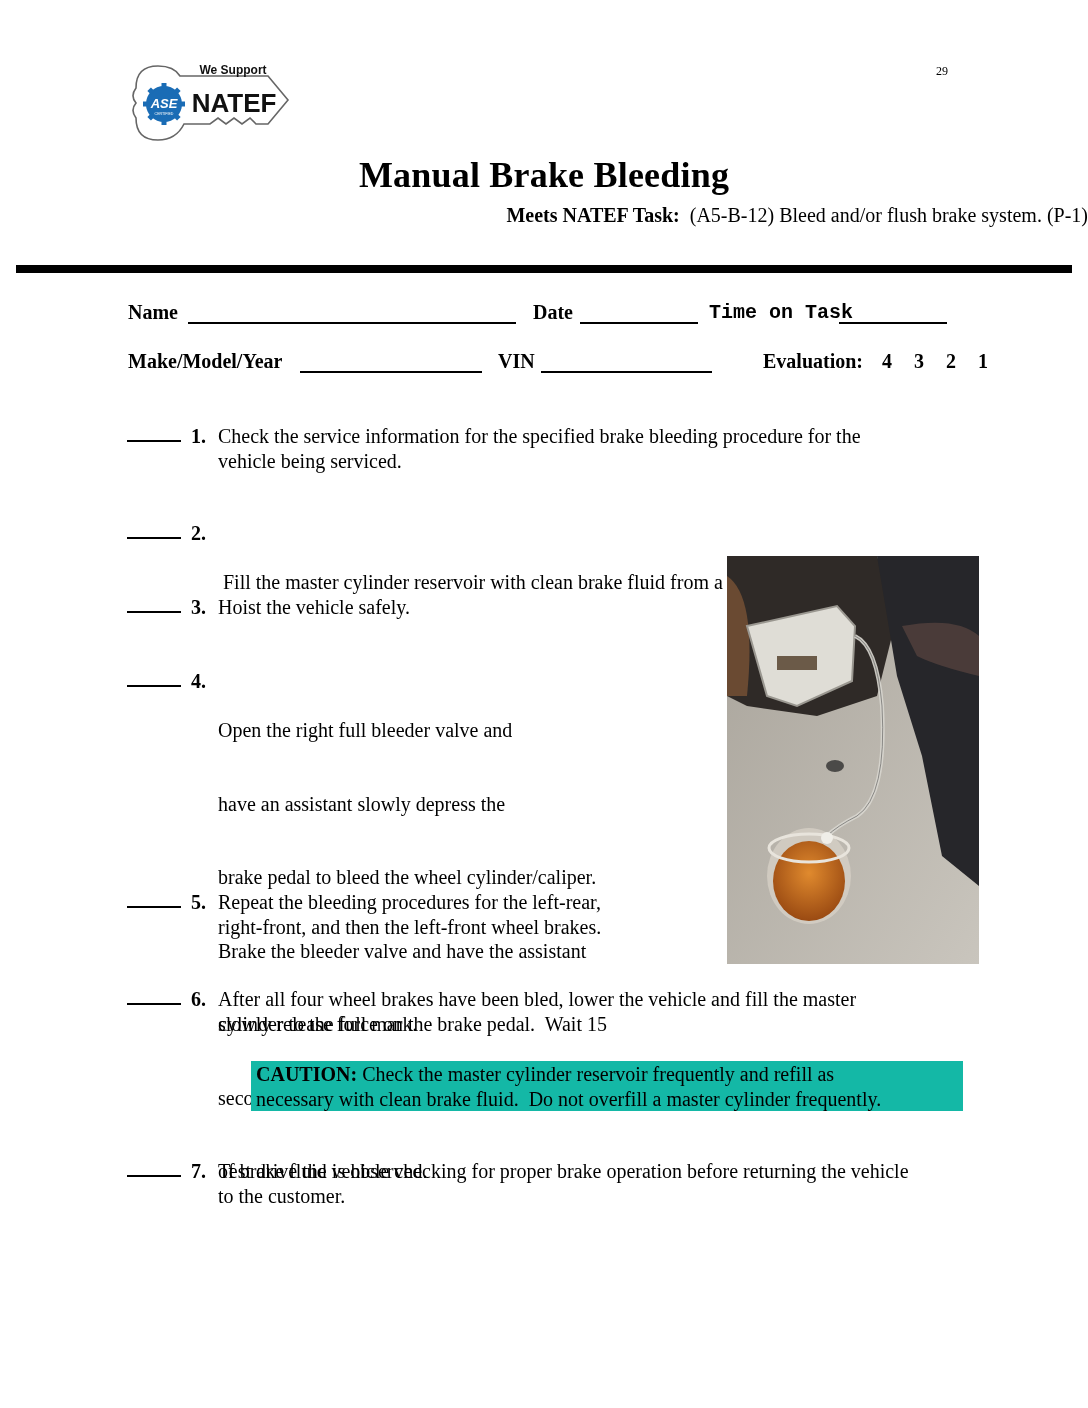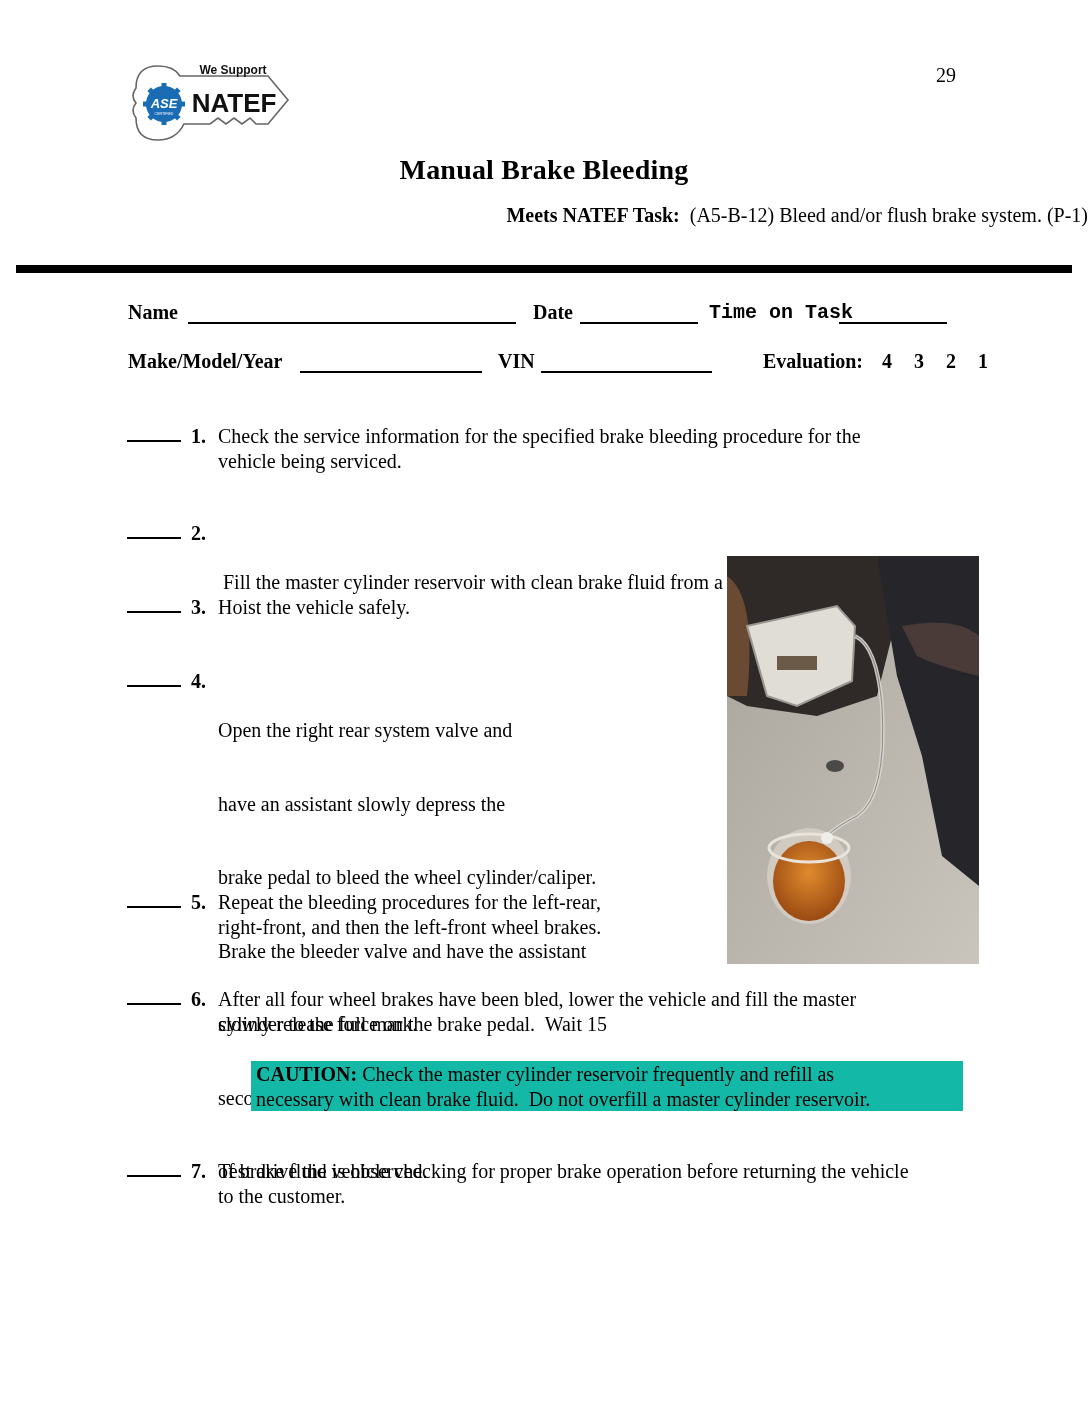--- a/index.html
+++ b/index.html
@@ -5,23 +5,23 @@
   html, body { margin: 0; padding: 0; background: #ffffff; }
   body {
     width: 1088px; height: 1408px; position: relative; overflow: hidden;
     font-family: "Liberation Serif", "DejaVu Serif", serif; color: #000;
   }
   .abs { position: absolute; }
 
   
   #logo { left: 128px; top: 58px; width: 180px; height: 92px; }
 
-  #page-num { left: 936px; top: 64px; font-size: 20px; }
-
-  #title { left: 0; width: 1088px; top: 154px; text-align: center; font-size: 28px; font-weight: bold; letter-spacing: 0.2px; }
+  #page-num { left: 936px; top: 64px; font-size: 12px; }
+
+  #title { left: 0; width: 1088px; top: 154px; text-align: center; font-size: 36px; font-weight: bold; letter-spacing: 0.2px; }
   #subtitle { left: 0; width: 1088px; top: 204px; text-align: right; font-size: 20px; }
   #subtitle b { font-weight: bold; }
 
   #rule { left: 16px; top: 265px; width: 1056px; height: 8px; background: #000; }
 
   .field-row { font-size: 20px; font-weight: bold; white-space: nowrap; }
   .blank { display: inline-block; border-bottom: 2px solid #000; height: 18px; vertical-align: baseline; }
 
   .step { font-size: 20px; line-height: 24.5px; }
   .step .chk { position: absolute; left: 0; top: 16px; width: 54px; border-bottom: 2px solid #000; }
@@ -125,21 +125,21 @@
   <div class="num">3.</div>
   <div class="txt">
     <div>Hoist the vehicle safely.</div>
   </div>
 </div>
 
 <div class="abs step" style="left:127px; top:669px; width:580px; height:175px;">
   <div class="chk"></div>
   <div class="num">4.</div>
   <div class="txt" style="white-space:pre;">
-    <div>Open the right rear system valve and</div>
+    <div>Open the right full bleeder valve and</div>
     <div>have an assistant slowly depress the</div>
     <div>brake pedal to bleed the wheel cylinder/caliper.</div>
     <div>Brake the bleeder valve and have the assistant</div>
     <div>slowly release force on the brake pedal.  Wait 15</div>
     <div>seconds and repeat the process until a solid stream</div>
     <div>of brake fluid is observed.</div>
   </div>
 </div>
 
 <div class="abs step" style="left:127px; top:890px; width:580px; height:50px;">
@@ -155,21 +155,21 @@
   <div class="chk"></div>
   <div class="num">6.</div>
   <div class="txt">
     <div>After all four wheel brakes have been bled, lower the vehicle and fill the master</div>
     <div>cylinder to the full mark.</div>
   </div>
 </div>
 
 <div id="caution" class="abs">
   <div style="white-space:pre;"><b>CAUTION:</b> <span>Check the master cylinder reservoir frequently and refill as</span></div>
-  <div style="white-space:pre;">necessary with clean brake fluid.  Do not overfill a master cylinder reservoir.</div>
+  <div style="white-space:pre;">necessary with clean brake fluid.  Do not overfill a master cylinder frequently.</div>
 </div>
 
 <div class="abs step" style="left:127px; top:1159px; width:860px; height:50px;">
   <div class="chk"></div>
   <div class="num">7.</div>
   <div class="txt">
     <div>Test drive the vehicle checking for proper brake operation before returning the vehicle</div>
     <div>to the customer.</div>
   </div>
 </div>

